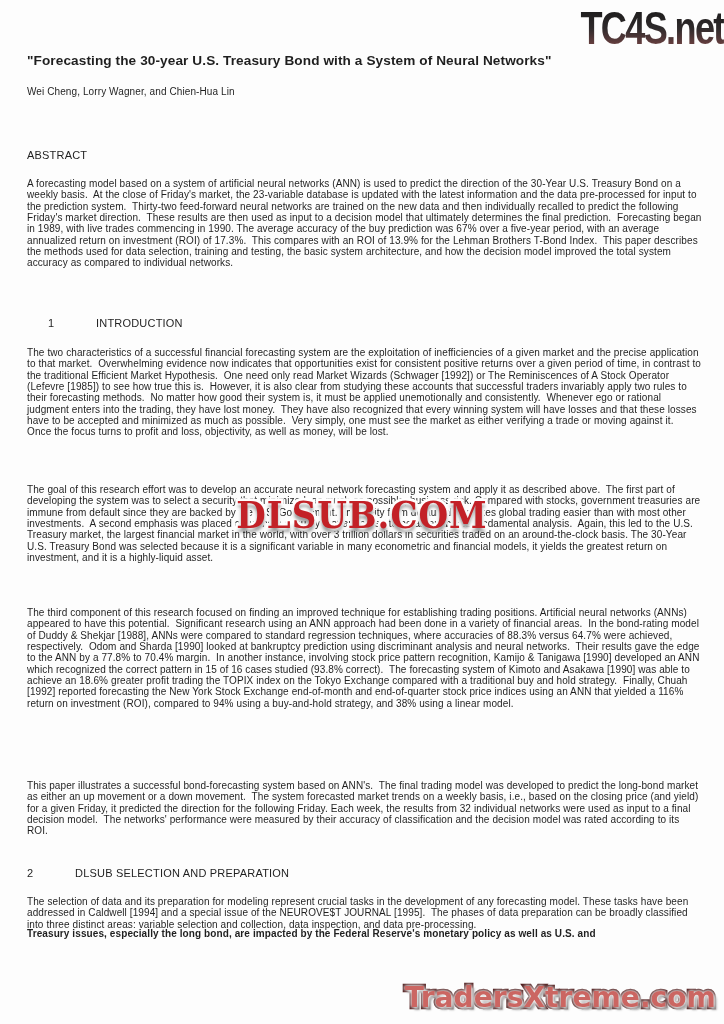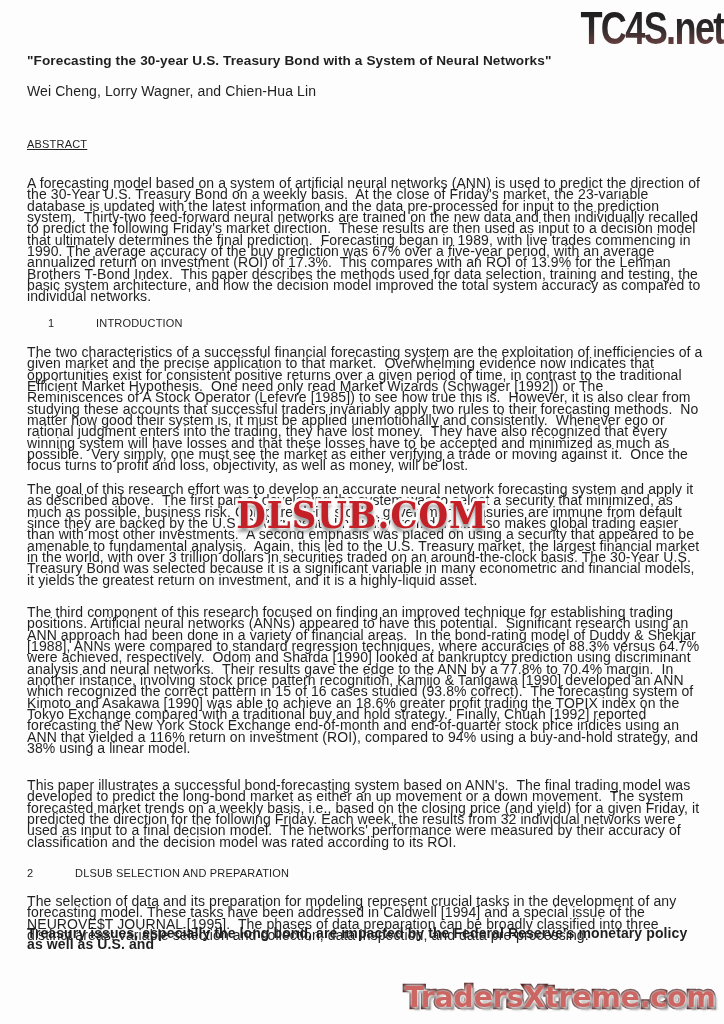--- a/index.html
+++ b/index.html
@@ -8,21 +8,21 @@
     width:724px;height:1024px;
     background:#fdfdfd;
     overflow:hidden;
     font-family:"Liberation Sans", sans-serif;
     color:#1f1f1f;
   }
   .blk{
     position:absolute;
     left:27px;
     width:676px;
-    font-size:14px;
+    font-size:10px;
     line-height:11.35px;
     white-space:pre-wrap;
     letter-spacing:0.1px;
   }
   .title{
     font-weight:bold;
     font-size:13.6px;
     line-height:16px;
   }
   .heading{
@@ -89,21 +89,21 @@
 
 <div class="page">
 
   <div class="tc4s">TC4S.net</div>
 
   <div class="blk title" style="top:53px;">"Forecasting the 30-year U.S. Treasury Bond with a System of Neural Networks"</div>
 
   <div class="blk" style="top:86px;">Wei Cheng, Lorry Wagner, and Chien-Hua Lin</div>
 
 
-  <div class="blk heading" style="top:139px;text-decoration:underline;">ABSTRACT</div>
+  <div class="blk heading" style="top:150px;">ABSTRACT</div>
 
   <div class="blk" style="top:178px;">A forecasting model based on a system of artificial neural networks (ANN) is used to predict the direction of the 30-Year U.S. Treasury Bond on a weekly basis.  At the close of Friday's market, the 23-variable database is updated with the latest information and the data pre-processed for input to the prediction system.  Thirty-two feed-forward neural networks are trained on the new data and then individually recalled to predict the following Friday's market direction.  These results are then used as input to a decision model that ultimately determines the final prediction.  Forecasting began in 1989, with live trades commencing in 1990. The average accuracy of the buy prediction was 67% over a five-year period, with an average annualized return on investment (ROI) of 17.3%.  This compares with an ROI of 13.9% for the Lehman Brothers T-Bond Index.  This paper describes the methods used for data selection, training and testing, the basic system architecture, and how the decision model improved the total system accuracy as compared to individual networks.</div>
 
   <div class="blk heading" style="top:318px;margin-left:21px;"><span class="sec-num">1</span><span>INTRODUCTION</span></div>
 
   <div class="blk" style="top:347px;">The two characteristics of a successful financial forecasting system are the exploitation of inefficiencies of a given market and the precise application to that market.  Overwhelming evidence now indicates that opportunities exist for consistent positive returns over a given period of time, in contrast to the traditional Efficient Market Hypothesis.  One need only read Market Wizards (Schwager [1992]) or The Reminiscences of A Stock Operator (Lefevre [1985]) to see how true this is.  However, it is also clear from studying these accounts that successful traders invariably apply two rules to their forecasting methods.  No matter how good their system is, it must be applied unemotionally and consistently.  Whenever ego or rational judgment enters into the trading, they have lost money.  They have also recognized that every winning system will have losses and that these losses have to be accepted and minimized as much as possible.  Very simply, one must see the market as either verifying a trade or moving against it.  Once the focus turns to profit and loss, objectivity, as well as money, will be lost.</div>
 
   <div class="blk" style="top:484px;">The goal of this research effort was to develop an accurate neural network forecasting system and apply it as described above.  The first part of developing the system was to select a security that minimized, as much as possible, business risk. Compared with stocks, government treasuries are immune from default since they are backed by the U.S. Government.  Immunity from default also makes global trading easier than with most other investments.  A second emphasis was placed on using a security that appeared to be amenable to fundamental analysis.  Again, this led to the U.S. Treasury market, the largest financial market in the world, with over 3 trillion dollars in securities traded on an around-the-clock basis. The 30-Year U.S. Treasury Bond was selected because it is a significant variable in many econometric and financial models, it yields the greatest return on investment, and it is a highly-liquid asset.</div>
 
   <div class="dlsub">DLSUB.COM</div>

